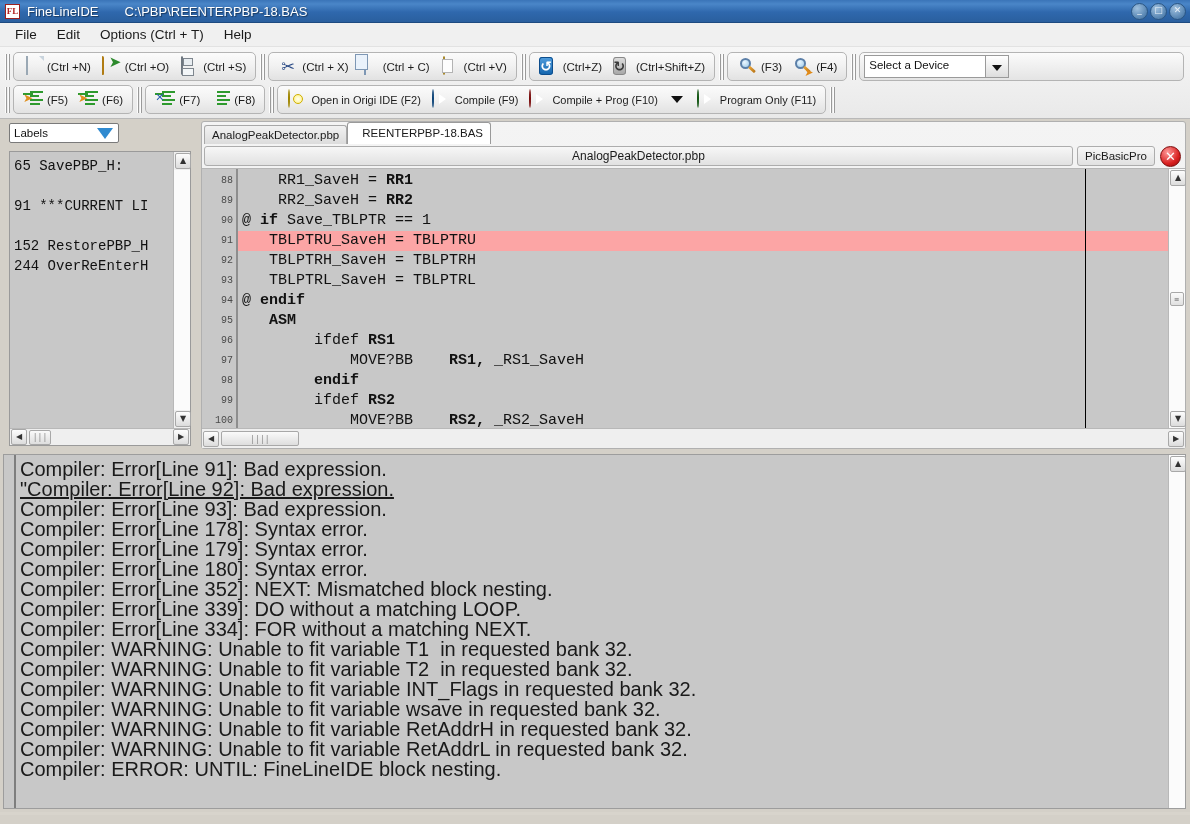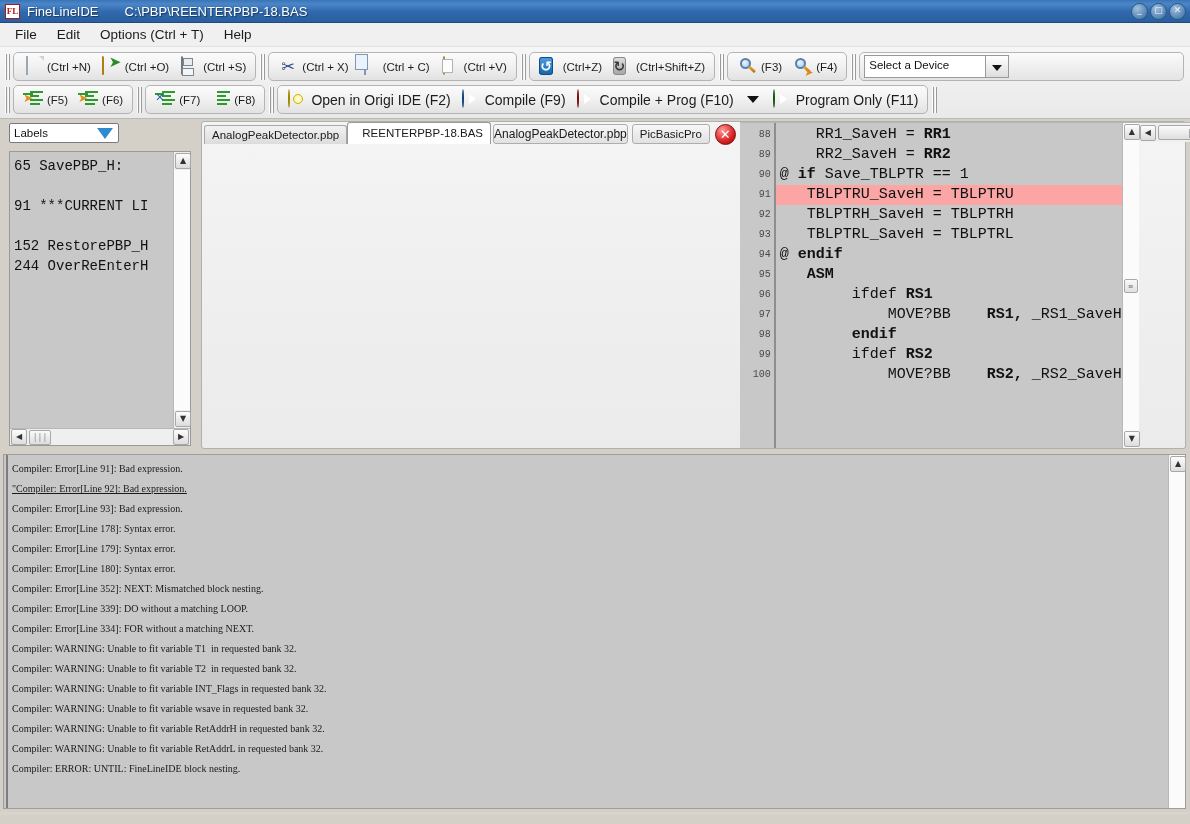--- a/index.html
+++ b/index.html
@@ -89,21 +89,21 @@
     border-radius: 5px;
     padding: 0 4px;
     margin-right: 1px;
   }
   .tb-btn {
     display: flex; align-items: center; height: 14px;
     padding: 0 5px; border-radius: 3px;
     cursor: default; white-space: nowrap;
   }
   .tb-label { font-size: 11.5px; color: #1c1c1c; margin-left: 4px; }
-  .tb-label.big { font-size: 14px; }
+  .tb-label.big { font-size: 11px; }
 
   .ico { width: 20px; height: 20px; position: relative; flex: none; }
 
   
   .ico-page {
     width: 14px; height: 17px; margin: 1px 3px;
     background: linear-gradient(135deg,#ffffff,#f0f4f8);
     border: 1px solid #9aa8b4;
   }
   .ico-page:after {
@@ -304,21 +304,21 @@
     position: relative;
   }
   .grip-dots {
     position:absolute; left:50%; top:50%; transform:translate(-50%,-50%);
     font-size:8px; color:#8a8a8a; letter-spacing:0px;
     font-family:"DejaVu Sans Mono", monospace;
   }
 
   
   #editor-pane {
-    flex: 1; display: flex; flex-direction: row;
+    flex: 1; display: flex; flex-direction: column;
     background: linear-gradient(to bottom,#f4f4f4,#ebebeb);
     border: 1px solid #b0b0b0;
     border-radius: 3px;
     min-width: 0;
   }
   #tabstrip {
     height: 22px; display: flex; align-items: flex-end;
     padding-left: 2px; position: relative;
   }
   .tab {
@@ -397,26 +397,26 @@
   #output-wrap {
     margin: 5px 4px 3px 3px;
     height: 355px;
     border: 1px solid #9d9d9d;
     background: #c8c8c8;
     display: flex;
     position: relative;
   }
   #output {
     flex: 1; overflow: hidden;
-    font-family: Liberation Serif, serif;
-    font-size: 10px; color: #1a1a1a;
+    font-family: Liberation Sans, sans-serif;
+    font-size: 20px; color: #1a1a1a;
     padding: 4px 0 0 4px;
     line-height: 20px;
     border-left: 2px solid #7e7e7e;
-    margin-left: 2px;
+    margin-left: 10px;
   }
   #output .ol { height: 20px; white-space: pre; }
   #output .ol.sel { text-decoration: underline; }
   #out-sbv { width: 17px; background: #fbfbfb; border-left: 1px solid #b8b8b8; }
   #bottom-edge { height: 3px; background: #d8d4cc; }
 </style>
 </head>
 <body>
 
 <div id="titlebar">

